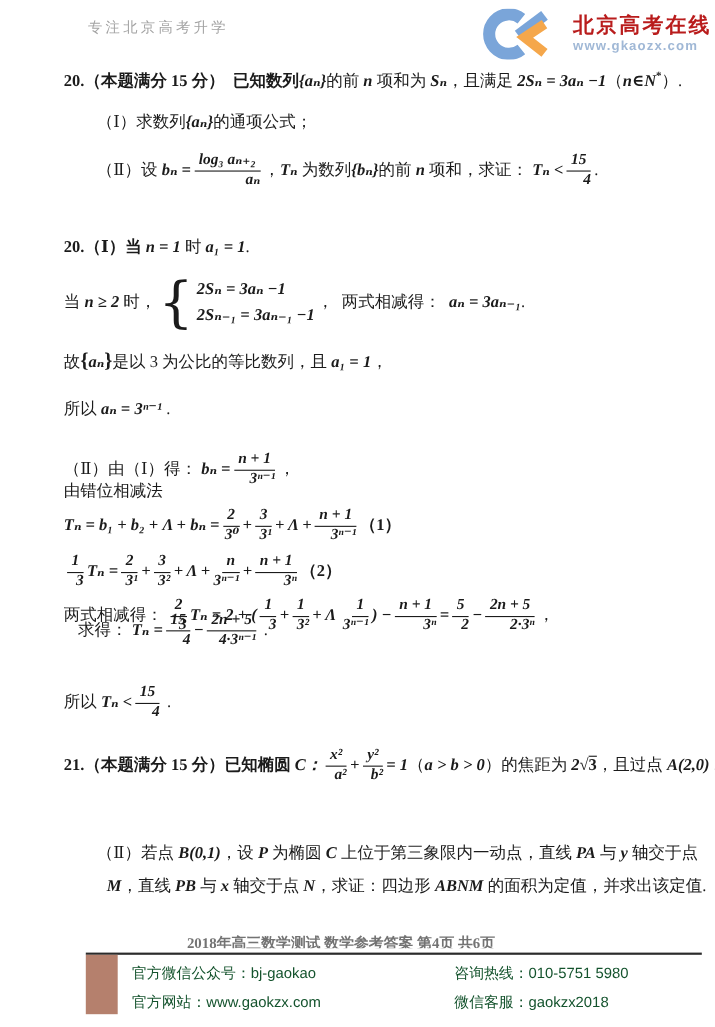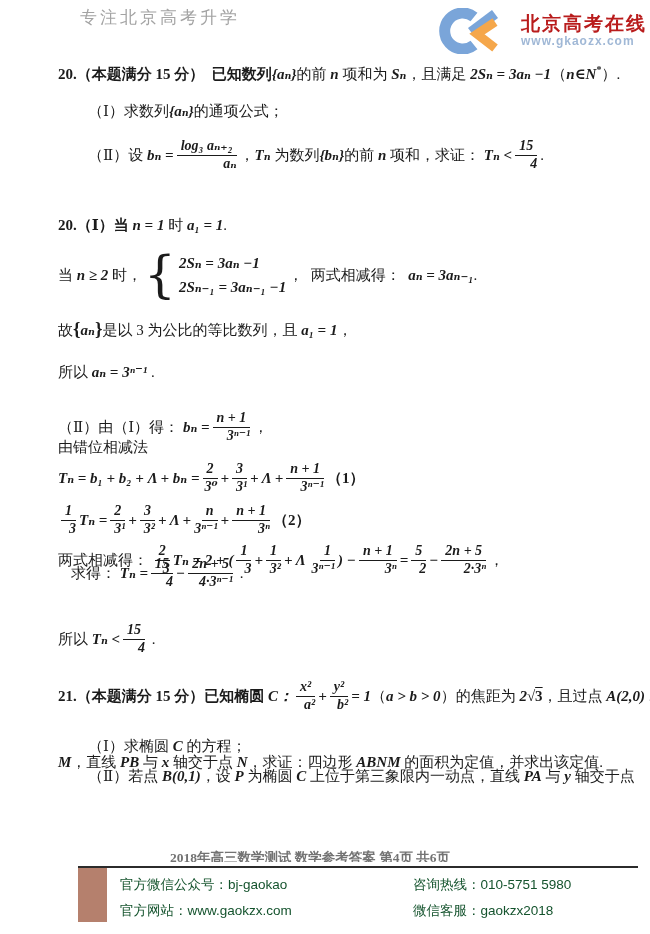--- a/index.html
+++ b/index.html
@@ -1,21 +1,21 @@
 <!DOCTYPE html>
 <html><head>
 <meta charset="utf-8">
 <style>
   html,body{margin:0;padding:0;background:#ffffff;}
   #page{
     position:relative;width:650px;height:934px;background:#ffffff;overflow:hidden;
     font-family:"Liberation Serif","DejaVu Serif",serif;color:#1b1b1b;
   }
   
-  .slogan{position:absolute;left:80px;top:6px;font-size:17px;letter-spacing:3px;color:#a3a3a3;
+  .slogan{position:absolute;left:80px;top:16px;font-size:13px;letter-spacing:3px;color:#a3a3a3;
     font-family:"Liberation Sans","DejaVu Sans",sans-serif;}
   .logo{position:absolute;left:427px;top:8px;display:flex;align-items:center;}
   .logo-text{margin-left:6px;font-family:"Liberation Sans","DejaVu Sans",sans-serif;}
   .logo-brand{font-size:19px;font-weight:bold;letter-spacing:2px;color:#7d9fd3;line-height:1.1;}
   .logo-url{font-size:12px;font-weight:bold;color:#a0b8d6;letter-spacing:1px;}
   
   .line{position:absolute;left:58px;white-space:nowrap;font-size:15px;line-height:1.4;}
   .line span, .line i{white-space:pre;}
   .indent{left:88px;}
   .flexline{display:flex;align-items:center;}
@@ -194,29 +194,26 @@
       <span class="cn">（</span>
       <i class="m">a &gt; b &gt; 0</i>
       <span class="cn">）的焦距为 </span>
       <i class="m">2</i>
       <span class="sqrt"><b>3</b></span>
       <span class="cn">，且过点 </span>
       <i class="m">A(2,0)</i>
       <span class="cn"> .</span>
   </div>
 
-  <div class="line indent" style="top:736px;">
-    <span class="cn">（Ⅰ）求椭圆 </span><i class="m">C</i><span class="cn"> 的方程；</span>
-  </div>
 
   <div class="line indent" style="top:766px;">
     <span class="cn">（Ⅱ）若点 </span><i class="m">B(0,1)</i><span class="cn">，设 </span><i class="m">P</i><span class="cn"> 为椭圆 </span><i class="m">C</i><span class="cn"> 上位于第三象限内一动点，直线 </span><i class="m">PA</i><span class="cn"> 与 </span><i class="m">y</i><span class="cn"> 轴交于点</span>
   </div>
 
-  <div class="line" style="top:752px;">
+  <div class="line" style="top:796px;margin-left:39px;">
     <i class="m">M</i><span class="cn">，直线 </span><i class="m">PB</i><span class="cn"> 与 </span><i class="m">x</i><span class="cn"> 轴交于点 </span><i class="m">N</i><span class="cn">，求证：四边形 </span><i class="m">ABNM</i><span class="cn"> 的面积为定值，并求出该定值.</span>
   </div>
 
   <div class="page-note">2018年高三数学测试 数学参考答案 第4页 共6页</div>
 
   <div class="rule"></div>
   <div class="f-square" style="background: rgb(181, 128, 109);"></div>
   <div class="f-col f-left">
     <div>官方微信公众号：bj-gaokao</div>
     <div>官方网站：www.gaokzx.com</div>

